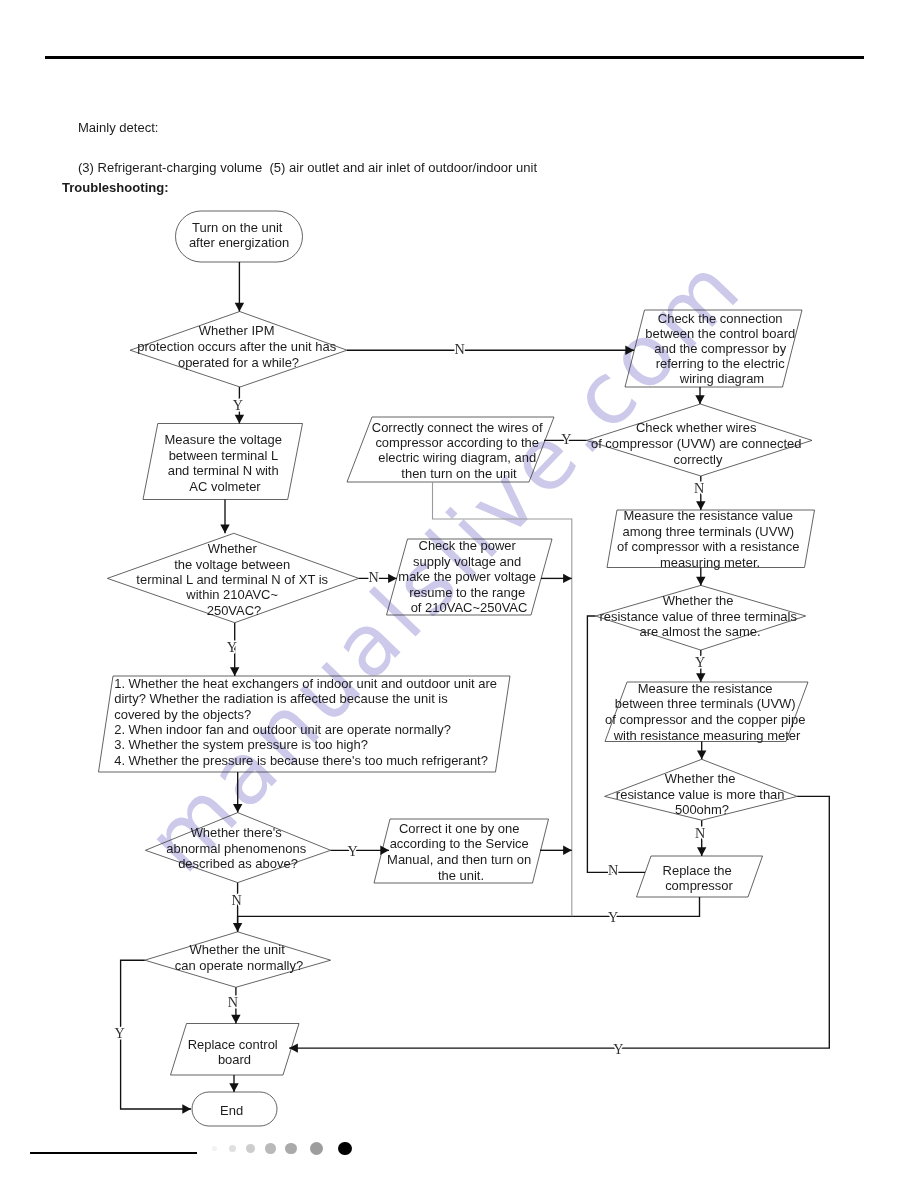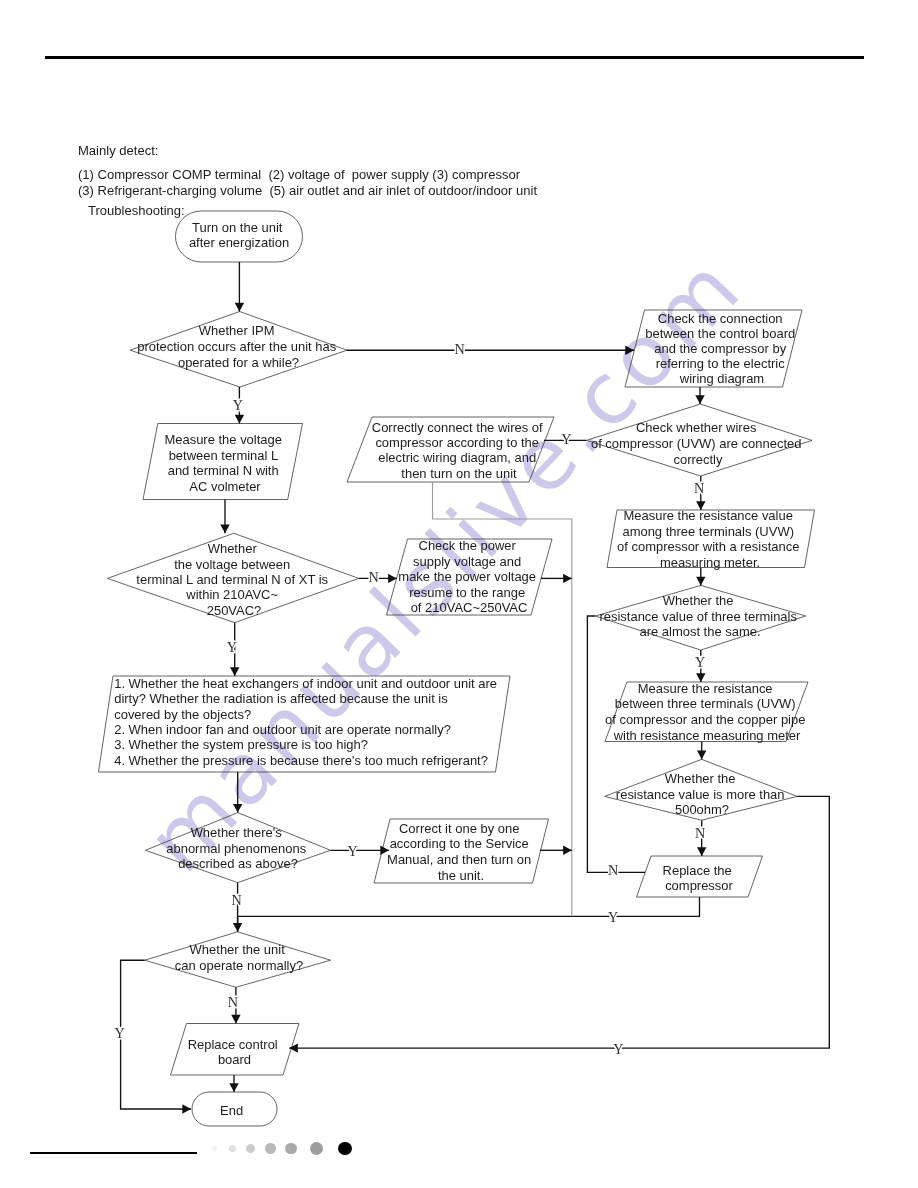--- a/index.html
+++ b/index.html
@@ -1,38 +1,37 @@
 <!DOCTYPE html>
 <html><head>
 <meta charset="utf-8">
 <style>
   html,body{margin:0;padding:0;background:#ffffff;}
   body{width:918px;height:1188px;font-family:"Liberation Sans",sans-serif;position:relative;overflow:hidden;}
   #page{position:absolute;left:0;top:0;width:918px;height:1188px;background:#ffffff;}
   .rule{position:absolute;background:#000000;}
-  .itext{position:absolute;color:#1c1c1c;white-space:pre;font-size:13.05px;letter-spacing:0;margin-top:23px;}
+  .itext{position:absolute;color:#1c1c1c;white-space:pre;font-size:13.05px;letter-spacing:0;}
   #wm{position:absolute;left:0;top:0;width:918px;height:1188px;}
   #diagram{position:absolute;left:0;top:0;width:918px;height:1188px;overflow:visible;}
   #diagram .shp{fill:none;stroke:#3c3c3c;stroke-width:0.8;}
   #diagram .ln{stroke:#111111;stroke-width:1.35;fill:none;}
   #diagram .lnl{stroke:#9a9a9a;stroke-width:1.1;fill:none;}
   #diagram .ah{fill:#111111;stroke:none;}
   #diagram text.nd{font-family:"Liberation Sans",sans-serif;font-size:12.98px;fill:#1c1c1c;}
   #diagram text.el{font-family:"Liberation Serif",serif;font-size:14.2px;fill:#303030;paint-order:stroke;stroke:#ffffff;stroke-width:3.2px;stroke-linejoin:round;}
   .dot{position:absolute;border-radius:50%;}
 </style>
 </head>
 <body>
 
 <div id="page">
   <div class="rule" style="left:45px;top:55.5px;width:819px;height:3px;"></div>
   <div class="itext" style="left:78px;top:120px;">Mainly detect:</div>
-  <div class="itext" style="left:78px;top:144.4px;">(1) Compressor COMP terminal  (2) voltage of  power supply (3) compressor</div>
   <div class="itext" style="left:78px;top:160px;">(3) Refrigerant-charging volume  (5) air outlet and air inlet of outdoor/indoor unit</div>
-  <div class="itext" style="left:88px;top:180.4px;">Troubleshooting:</div>
+  <div class="itext" style="left:62px;top:180.4px;font-weight:bold;">Troubleshooting:</div>
   <div class="rule" style="left:30px;top:1152px;width:167px;height:2px;"></div>
 <svg id="wm" viewBox="0 0 918 1188" xmlns="http://www.w3.org/2000/svg">
   <text x="184.8" y="877" transform="rotate(-46.2 184.8 877)" style="font-family:'DejaVu Sans',sans-serif;font-size:85px;letter-spacing:6.14px;fill:#ccc9ea;">manualslive.com</text>
 </svg>
 <svg id="diagram" viewBox="0 0 918 1188" xmlns="http://www.w3.org/2000/svg">
   <g>
     <rect class="shp" x="175.5" y="211" width="127" height="51" rx="25.5" ry="25.5"></rect>
     <polygon class="shp" points="130.1,350.2 239.7,311.5 347.0,350.2 240.0,387.0"></polygon>
     <polygon class="shp" points="143,499.5 157.8,423.5 302.5,423.5 287.7,499.5"></polygon>
     <polygon class="shp" points="347,482 372,417 554,417 529,482"></polygon>

